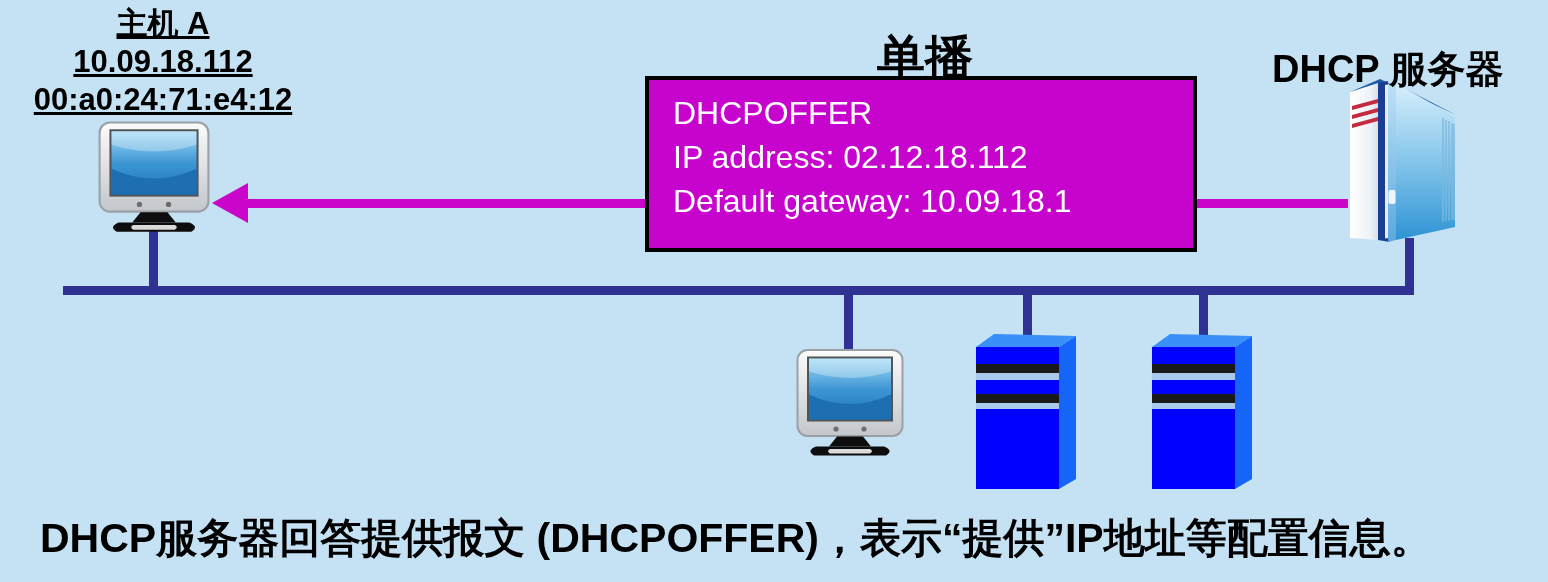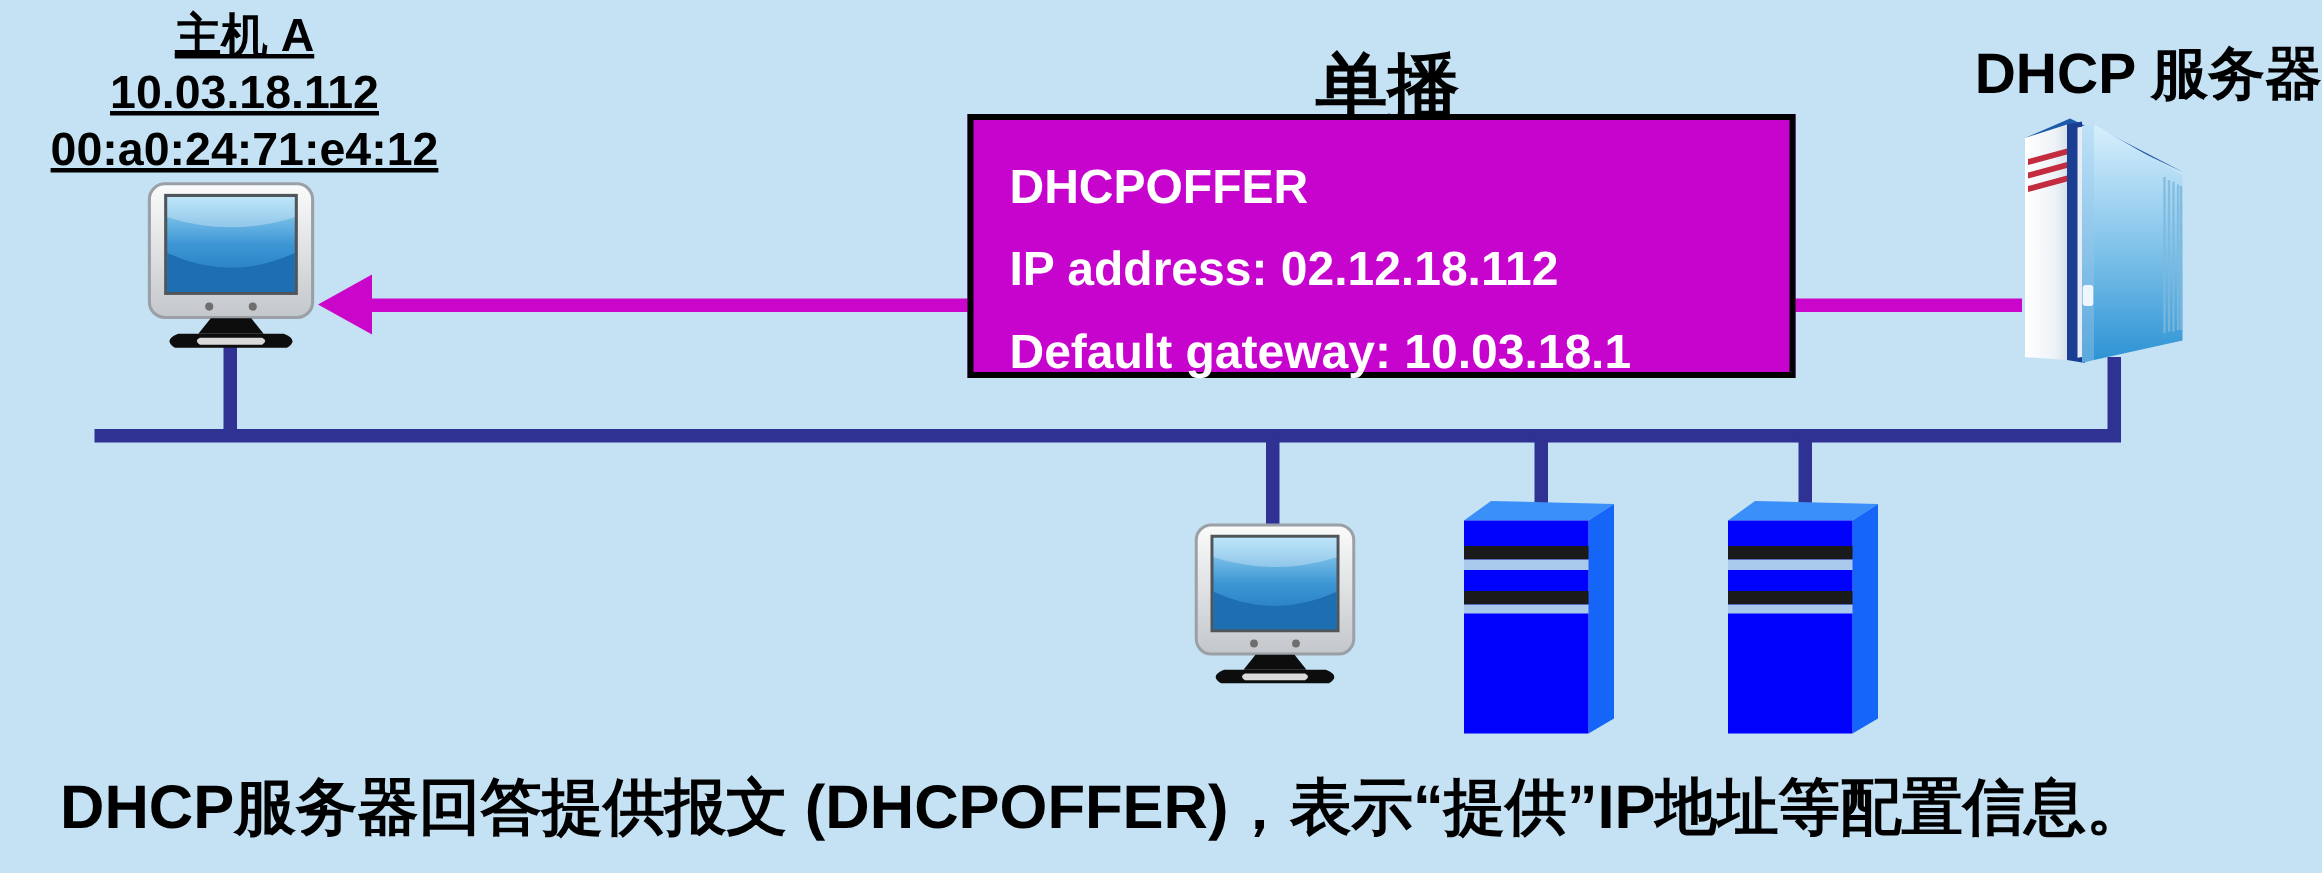--- a/index.html
+++ b/index.html
@@ -37,29 +37,29 @@
   
   .arrow-line{left:246px;top:199px;width:1102px;height:9px;background:var(--arrow);z-index:2;}
   .arrow-head{left:212px;top:183px;width:0;height:0;
     border-top:20px solid transparent;border-bottom:20px solid transparent;
     border-right:36px solid var(--arrow);z-index:2;}
 
   
   .msg-box{left:645px;top:76px;width:552px;height:176px;
     background:var(--message-box-fill);border:4px solid var(--message-box-border);
     padding:11px 0 0 24px;z-index:3;}
-  .msg-line{color:var(--message-box-text);font-size:32px;font-weight:700;line-height:44px;white-space:nowrap;margin-top:11px;}
+  .msg-line{color:var(--message-box-text);font-size:32px;font-weight:400;line-height:44px;white-space:nowrap;}
 
   
   .unicast-label{left:645px;top:26px;width:560px;text-align:center;
     font-size:48px;font-weight:700;z-index:3;}
   .host-label{left:13px;top:5px;width:300px;text-align:center;
     font-size:31px;font-weight:700;line-height:38px;z-index:3;text-decoration:underline;}
   .host-label div{white-space:nowrap;}
-  .dhcp-label{left:1272px;top:24px;width:276px;text-align:right;
+  .dhcp-label{left:1272px;top:44px;width:276px;text-align:left;
     font-size:38px;font-weight:700;white-space:nowrap;z-index:3;}
   .caption{left:40px;top:511px;width:1515px;font-size:41px;font-weight:700;
     white-space:nowrap;z-index:3;}
 
   
   .icon{position:absolute;z-index:2;}
   .icon svg{display:block;width:100%;height:100%;}
   .host-monitor{left:97px;top:119px;width:114px;height:120px;}
   .client-monitor{left:795px;top:346px;width:110px;height:117px;}
   .dhcp-tower{left:1344px;top:72px;width:120px;height:176px;}
@@ -147,30 +147,30 @@
   <div class="drop drop-client"></div>
   <div class="drop drop-srv1"></div>
   <div class="drop drop-srv2"></div>
   <div class="drop drop-dhcp"></div>
 
   <div class="abs arrow-line"></div>
   <div class="abs arrow-head"></div>
 
   <div class="abs host-label">
     <div>主机 A</div>
-    <div>10.03.18.112</div>
+    <div>10.09.18.112</div>
     <div>00:a0:24:71:e4:12</div>
   </div>
 
   <div class="abs unicast-label">单播</div>
 
   <div class="abs msg-box">
     <div class="msg-line">DHCPOFFER</div>
     <div class="msg-line">IP address: 02.12.18.112</div>
-    <div class="msg-line">Default gateway: 10.03.18.1</div>
+    <div class="msg-line">Default gateway: 10.09.18.1</div>
   </div>
 
   <div class="abs dhcp-label">DHCP 服务器</div>
 
   <div class="icon host-monitor">
     <svg viewBox="0 0 110 114">
         <use href="#sym-monitor"></use>
       </svg>
   </div>
   <div class="icon client-monitor">

